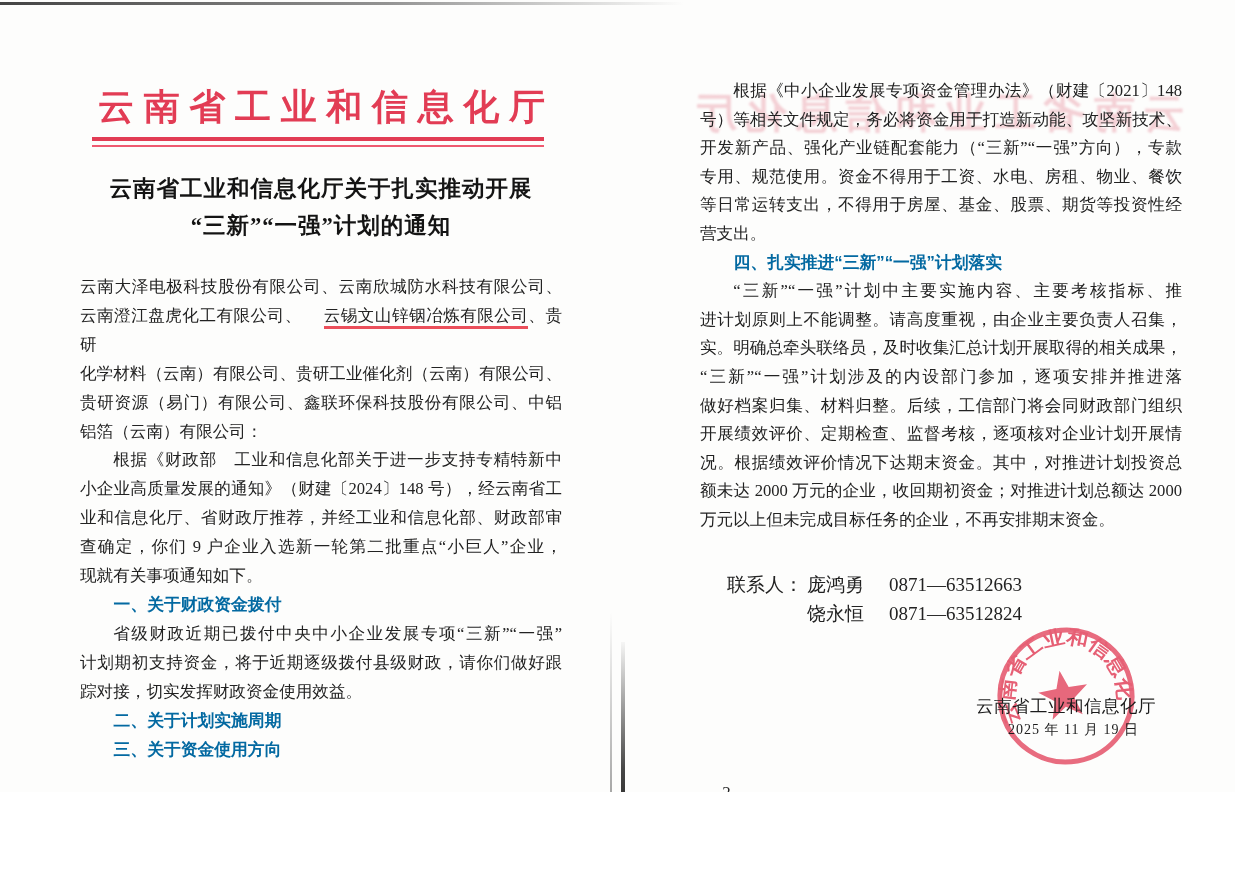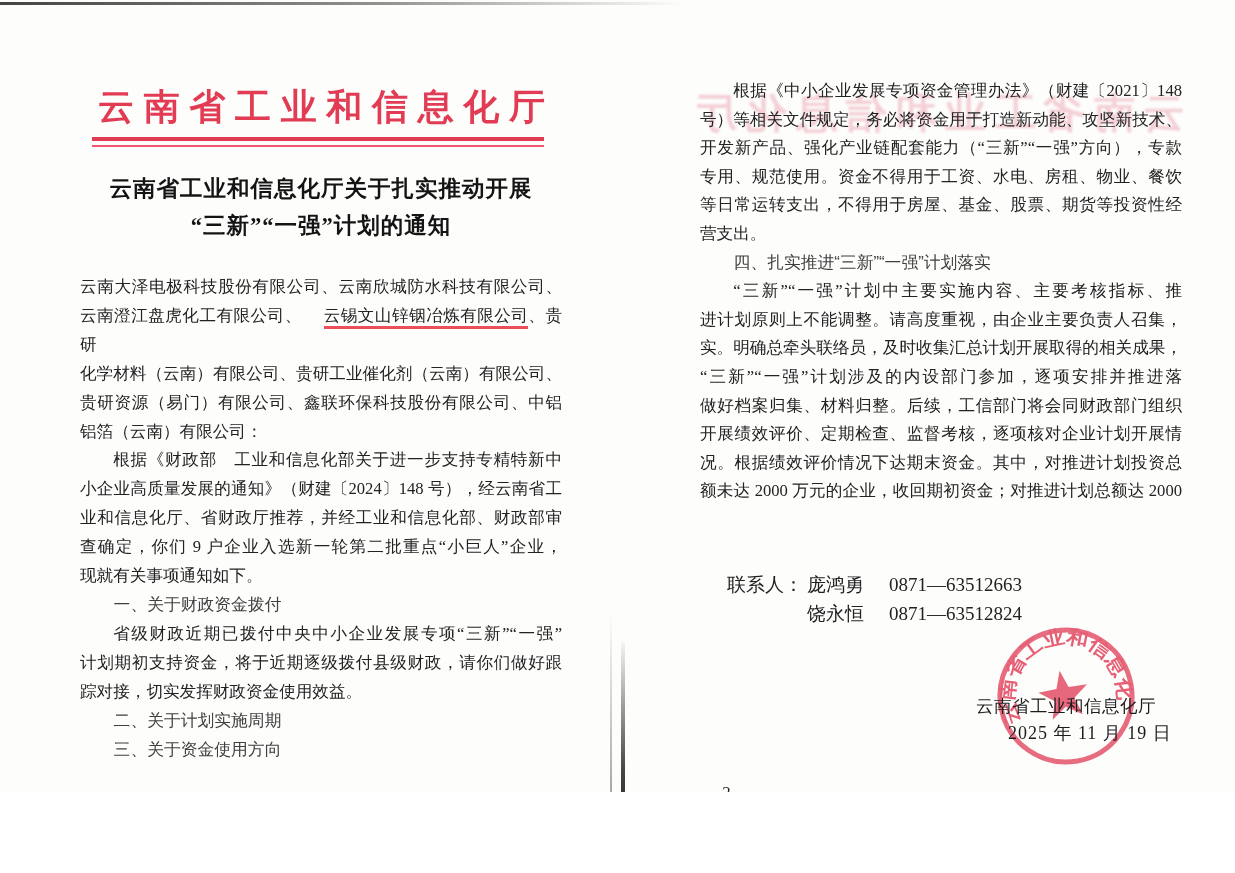--- a/index.html
+++ b/index.html
@@ -24,21 +24,21 @@
   .red-rule{position:absolute;left:92px;top:137px;width:452px;height:4px;
     border-top:4px solid #e23c54;border-bottom:2px solid #ef5a70;}
   .doc-title{position:absolute;left:78px;top:170px;width:486px;text-align:center;
     font-size:22.5px;font-weight:700;color:#141414;line-height:37px;letter-spacing:1px;}
   .col{position:absolute;font-size:16.6px;color:#222;}
   .col1{left:80px;top:273px;width:482px;line-height:28.9px;}
   .col2{left:700px;top:77px;width:482px;line-height:28.6px;}
   .ln{text-align:justify;text-align-last:justify;}
   .ln.end{text-align-last:left;}
   .ln.ind{text-indent:2em;}
-  .hd{font-family:"Liberation Sans", sans-serif;font-weight:400;color:#404040;
+  .hd{font-family:"Liberation Sans", sans-serif;font-weight:700;color:#0369a1;
       text-indent:2em;text-align:left;text-align-last:left;font-size:16.8px;}
   .mark-red{padding-bottom:1px;border-bottom:3px solid rgba(231,48,62,.85);margin-left:22px;}
   .p1-footer-line{position:absolute;left:80px;top:807px;width:398px;height:3px;
     border-top:2px solid rgba(226,70,92,.85);border-bottom:2px solid rgba(226,70,92,.7);}
   .pagenum{position:absolute;font-size:17px;letter-spacing:2px;color:#2a2a2a;}
   .pn1{left:433px;top:800px;}
   .pn2{left:697px;top:783px;}
   
   .bleed{position:absolute;left:696px;top:86px;width:488px;
     font-size:41px;font-weight:700;color:#e2798a;opacity:.34;
@@ -46,21 +46,21 @@
     text-align:justify;text-align-last:justify;z-index:1;}
   .col,.contacts,.sig,.pagenum{z-index:2;}
   .contacts{position:absolute;left:727px;top:570px;width:420px;
     font-size:19px;line-height:29px;color:#222;}
   .c-label{display:inline-block;width:80px;}
   .c-name{display:inline-block;width:62px;margin-right:20px;}
   .seal{position:absolute;left:986px;top:616px;width:160px;height:160px;
     transform:rotate(-10deg);opacity:.88;z-index:2;}
   .sig{position:absolute;color:#1c1c1c;z-index:3;}
   .sig-org{left:976px;top:694px;font-size:17.5px;letter-spacing:0.5px;}
-  .sig-date{left:1008px;top:721px;font-size:18px;letter-spacing:1px;}
+  .sig-date{left:1008px;top:721px;font-size:14px;letter-spacing:1px;}
   .p2-bleed-line{position:absolute;left:955px;top:807px;width:198px;height:2px;
     background:rgba(228,118,134,.38);}
 </style>
 </head>
 <body>
 
 <div id="scan">
 
   <div class="top-edge"></div>
   <div class="seam-light"></div>
@@ -114,20 +114,21 @@
 
     <div class="hd">四、扎实推进“三新”“一强”计划落实</div>
     <div class="ln ind">“三新”“一强”计划中主要实施内容、主要考核指标、推</div>
     <div class="ln">进计划原则上不能调整。请高度重视，由企业主要负责人召集，</div>
     <div class="ln">实。明确总牵头联络员，及时收集汇总计划开展取得的相关成果，</div>
     <div class="ln">“三新”“一强”计划涉及的内设部门参加，逐项安排并推进落</div>
     <div class="ln">做好档案归集、材料归整。后续，工信部门将会同财政部门组织</div>
     <div class="ln">开展绩效评价、定期检查、监督考核，逐项核对企业计划开展情</div>
     <div class="ln">况。根据绩效评价情况下达期末资金。其中，对推进计划投资总</div>
     <div class="ln">额未达 2000 万元的企业，收回期初资金；对推进计划总额达 2000</div>
+    <div class="ln end">万元以上但未完成目标任务的企业，不再安排期末资金。</div>
   </div>
 
   <div class="contacts">
     <div class="contact-row"><span class="c-label">联系人：</span><span class="c-name">庞鸿勇</span><span class="c-phone">0871—63512663</span></div>
     <div class="contact-row"><span class="c-label"></span><span class="c-name">饶永恒</span><span class="c-phone">0871—63512824</span></div>
   </div>
 
   <svg class="seal" viewBox="0 0 160 160">
     <circle cx="80" cy="80" r="66" fill="none" stroke="#e34a62" stroke-width="5" opacity="0.92"></circle>
     <path fill="#e34a62" opacity="0.95" d="M78,54 L84.2,71.5 L102.7,72 L88,83.2 L93.3,101 L78,90.5 L62.7,101 L68,83.2 L53.3,72 L71.8,71.5 Z"></path>

